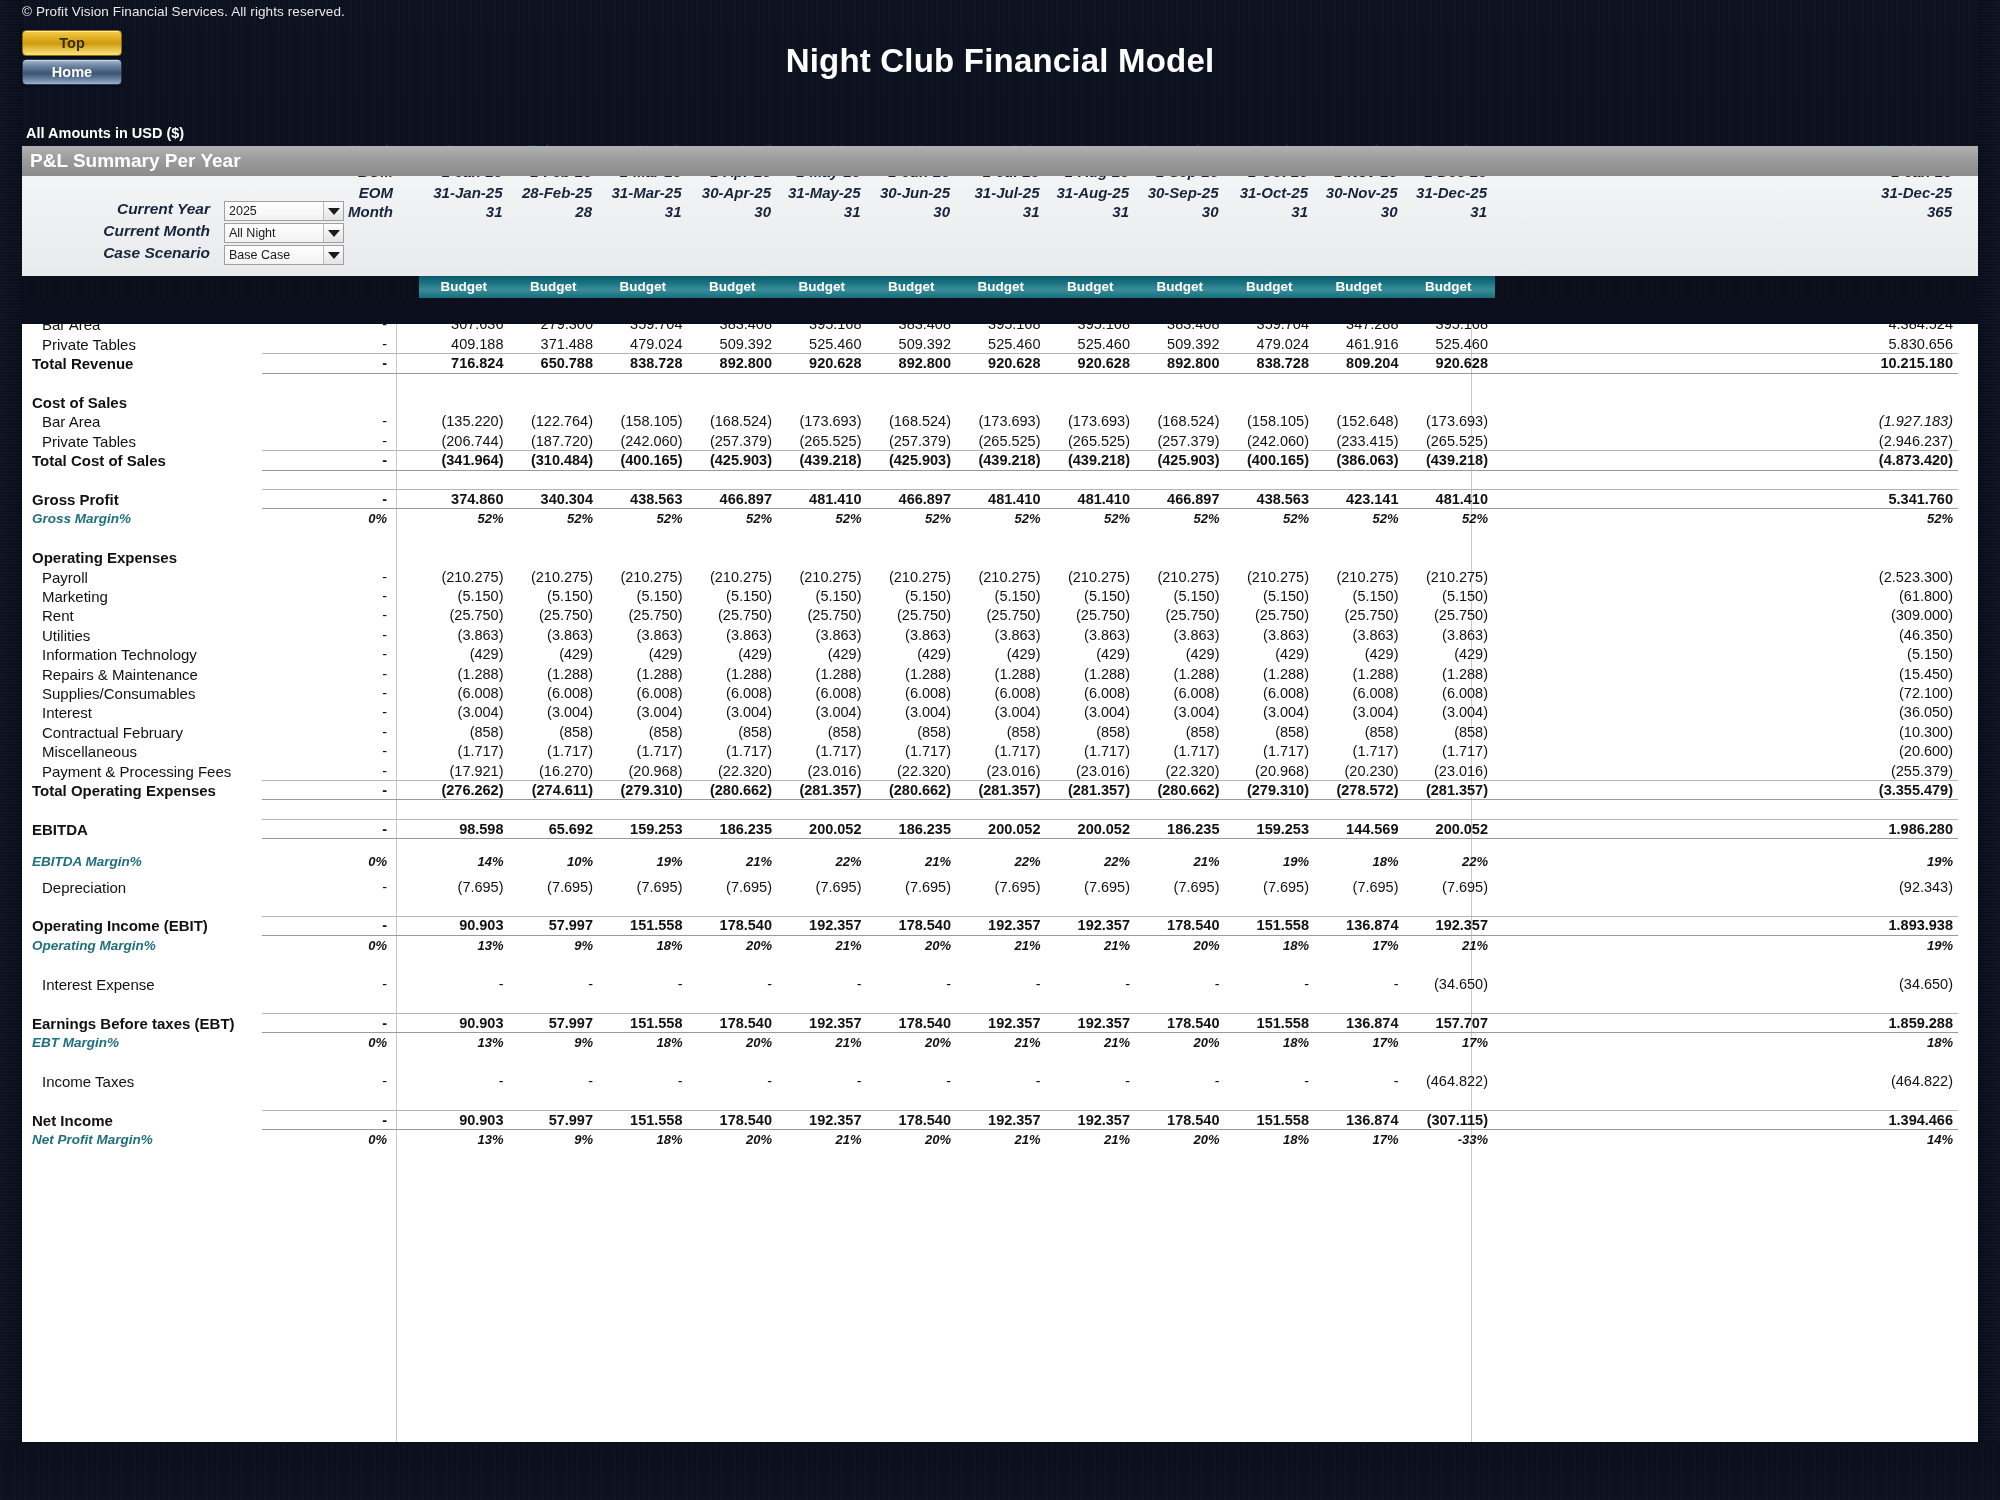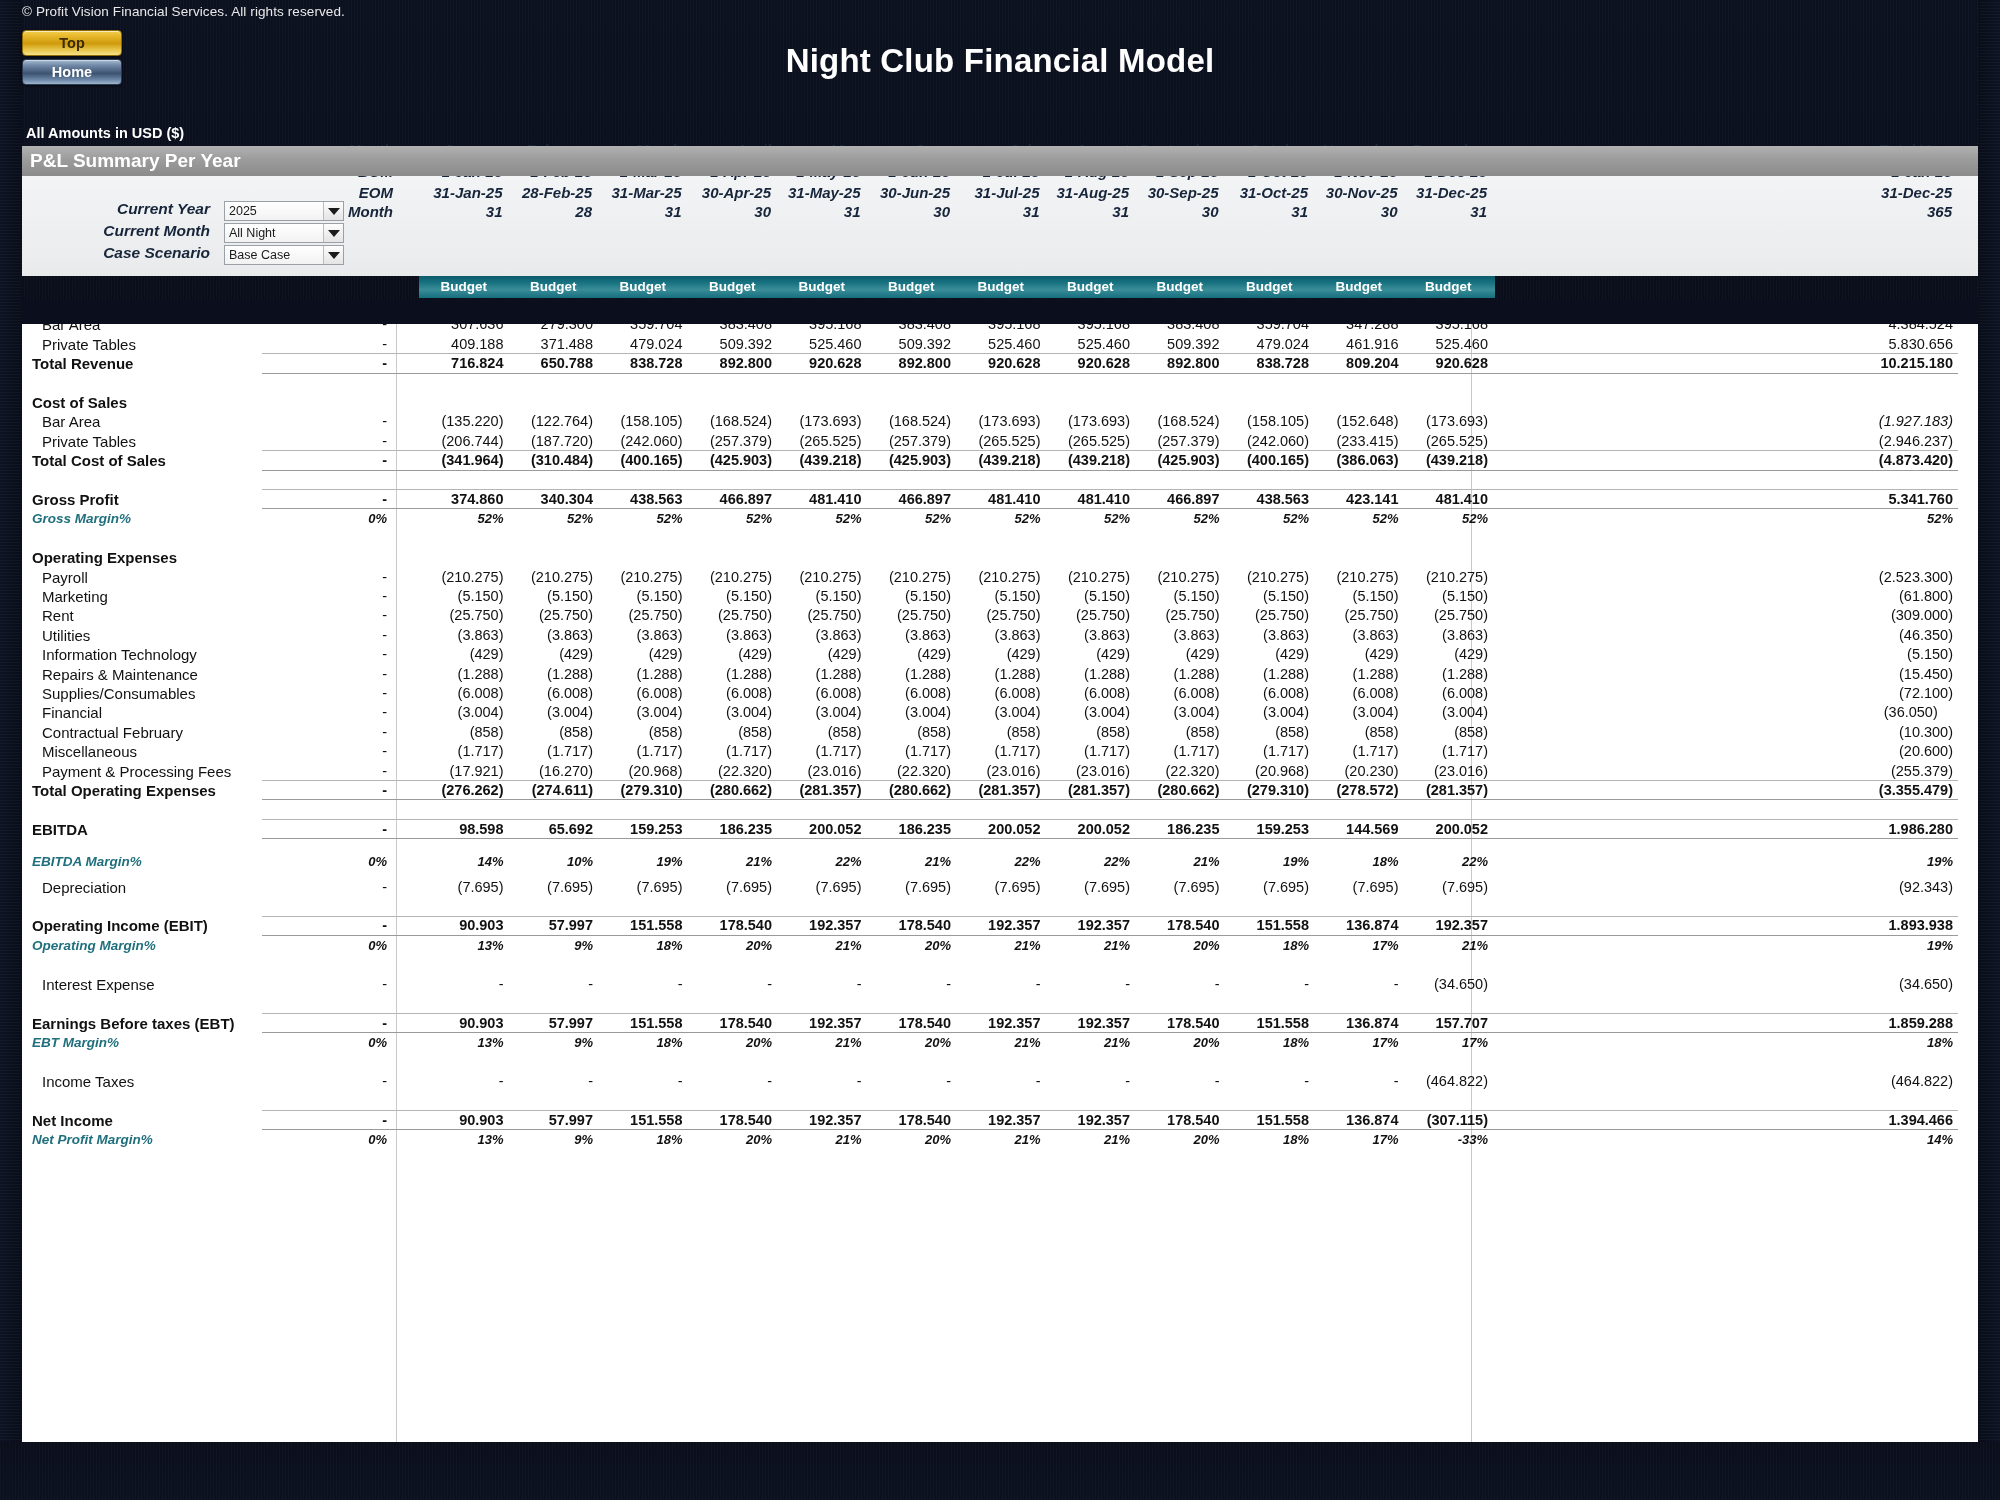--- a/index.html
+++ b/index.html
@@ -558,35 +558,35 @@
         <div class="cell " style="left: 844.5px; width: 84.5px; line-height: 19.4px;">(6.008)</div>
         <div class="cell " style="left: 934px; width: 84.5px; line-height: 19.4px;">(6.008)</div>
         <div class="cell " style="left: 1023.5px; width: 84.5px; line-height: 19.4px;">(6.008)</div>
         <div class="cell " style="left: 1113px; width: 84.5px; line-height: 19.4px;">(6.008)</div>
         <div class="cell " style="left: 1202.5px; width: 84.5px; line-height: 19.4px;">(6.008)</div>
         <div class="cell " style="left: 1292px; width: 84.5px; line-height: 19.4px;">(6.008)</div>
         <div class="cell " style="left: 1381.5px; width: 84.5px; line-height: 19.4px;">(6.008)</div>
         <div class="cell " style="left: 1846.5px; width: 84.5px; line-height: 19.4px;">(72.100)</div>
       </div>
       <div class="row" style="top: 379.4px; height: 19.4px;">
-        <div class="rlabel lv1" style="line-height: 19.4px;">Financial</div>
+        <div class="rlabel lv1" style="line-height: 19.4px;">Interest</div>
         <div class="cell " style="left: 250px; width: 115px; line-height: 19.4px;">-</div>
         <div class="cell " style="left: 397px; width: 84.5px; line-height: 19.4px;">(3.004)</div>
         <div class="cell " style="left: 486.5px; width: 84.5px; line-height: 19.4px;">(3.004)</div>
         <div class="cell " style="left: 576px; width: 84.5px; line-height: 19.4px;">(3.004)</div>
         <div class="cell " style="left: 665.5px; width: 84.5px; line-height: 19.4px;">(3.004)</div>
         <div class="cell " style="left: 755px; width: 84.5px; line-height: 19.4px;">(3.004)</div>
         <div class="cell " style="left: 844.5px; width: 84.5px; line-height: 19.4px;">(3.004)</div>
         <div class="cell " style="left: 934px; width: 84.5px; line-height: 19.4px;">(3.004)</div>
         <div class="cell " style="left: 1023.5px; width: 84.5px; line-height: 19.4px;">(3.004)</div>
         <div class="cell " style="left: 1113px; width: 84.5px; line-height: 19.4px;">(3.004)</div>
         <div class="cell " style="left: 1202.5px; width: 84.5px; line-height: 19.4px;">(3.004)</div>
         <div class="cell " style="left: 1292px; width: 84.5px; line-height: 19.4px;">(3.004)</div>
         <div class="cell " style="left: 1381.5px; width: 84.5px; line-height: 19.4px;">(3.004)</div>
-        <div class="cell " style="left: 1846.5px; width: 84.5px; line-height: 19.4px; text-align: center;">(36.050)</div>
+        <div class="cell " style="left: 1846.5px; width: 84.5px; line-height: 19.4px;">(36.050)</div>
       </div>
       <div class="row" style="top: 398.8px; height: 19.4px;">
         <div class="rlabel lv1" style="line-height: 19.4px;">Contractual February</div>
         <div class="cell " style="left: 250px; width: 115px; line-height: 19.4px;">-</div>
         <div class="cell " style="left: 397px; width: 84.5px; line-height: 19.4px;">(858)</div>
         <div class="cell " style="left: 486.5px; width: 84.5px; line-height: 19.4px;">(858)</div>
         <div class="cell " style="left: 576px; width: 84.5px; line-height: 19.4px;">(858)</div>
         <div class="cell " style="left: 665.5px; width: 84.5px; line-height: 19.4px;">(858)</div>
         <div class="cell " style="left: 755px; width: 84.5px; line-height: 19.4px;">(858)</div>
         <div class="cell " style="left: 844.5px; width: 84.5px; line-height: 19.4px;">(858)</div>

